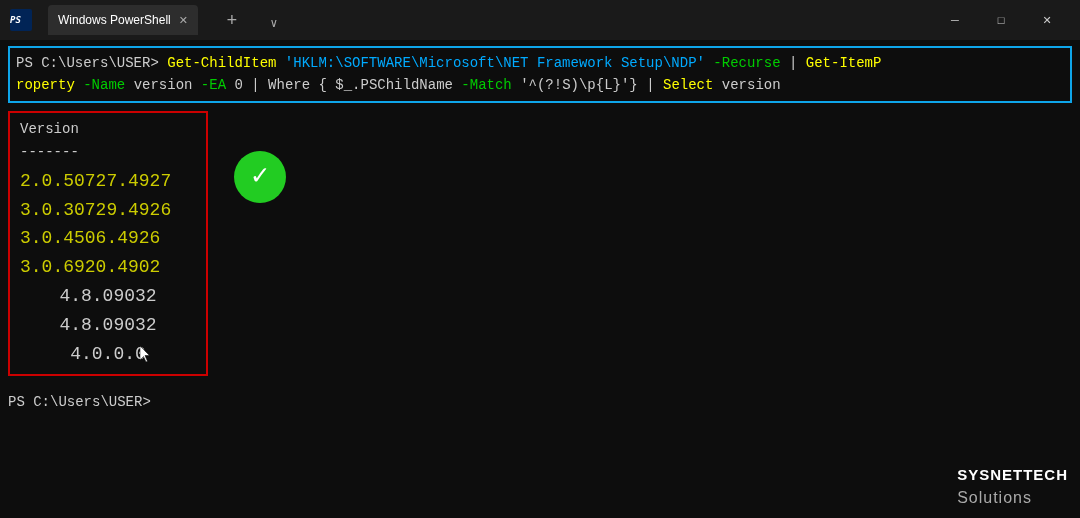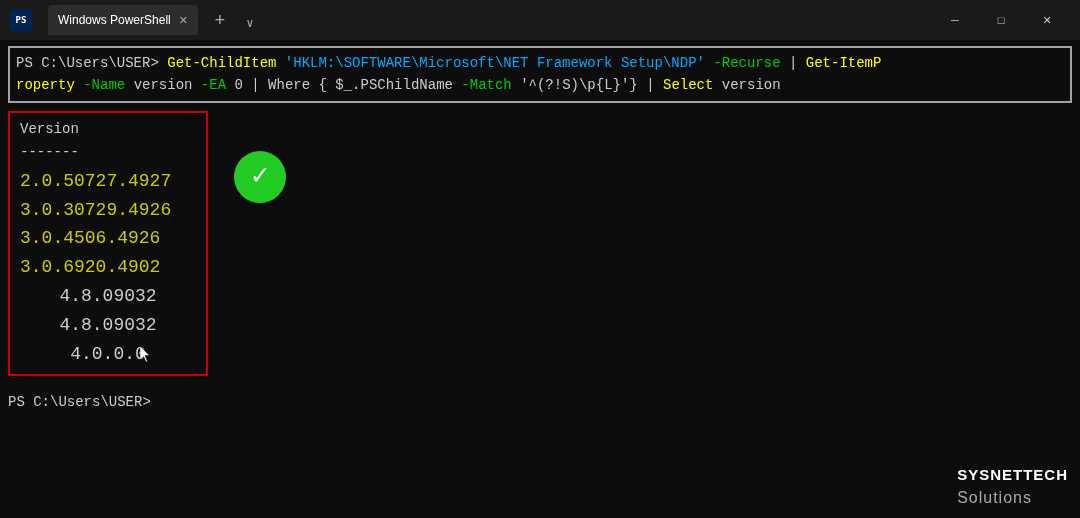--- a/index.html
+++ b/index.html
@@ -60,21 +60,21 @@
       font-family: 'Segoe UI', sans-serif;
       cursor: pointer;
       background: transparent;
       border: none;
     }
 
     .tab-area {
       display: flex;
       align-items: flex-end;
       padding-left: 8px;
-      gap: 4px;
+      gap: 16px;
     }
 
     .new-tab-btn {
       width: 28px;
       height: 28px;
       display: flex;
       align-items: center;
       justify-content: center;
       color: #aaa;
       font-size: 18px;
@@ -99,21 +99,21 @@
       padding: 6px 8px;
       color: #cccccc;
       font-size: 14px;
       line-height: 1.5;
       position: relative;
       overflow: hidden;
     }
 
     
     .command-block {
-      border: 2px solid #a3a3a3;
+      border: 2px solid #0ea5e9;
       padding: 4px 6px;
       margin-bottom: 8px;
       background: #0d0d0d;
       line-height: 1.6;
     }
 
     .cmd-line {
       display: block;
       white-space: pre-wrap;
       word-break: break-all;
@@ -247,23 +247,24 @@
       text-align: left;
     }
 
     
     .ps-icon {
       width: 22px;
       height: 22px;
       background: #012456;
       display: flex;
       align-items: center;
-      justify-content: center;
+      justify-content: flex-start;
       border-radius: 2px;
       flex-shrink: 0;
+      font-style: italic;
     }
 
     .ps-icon-text {
       color: #ffffff;
       font-size: 9px;
       font-weight: bold;
       font-family: 'Consolas', monospace;
     }
   </style>
 </head>

